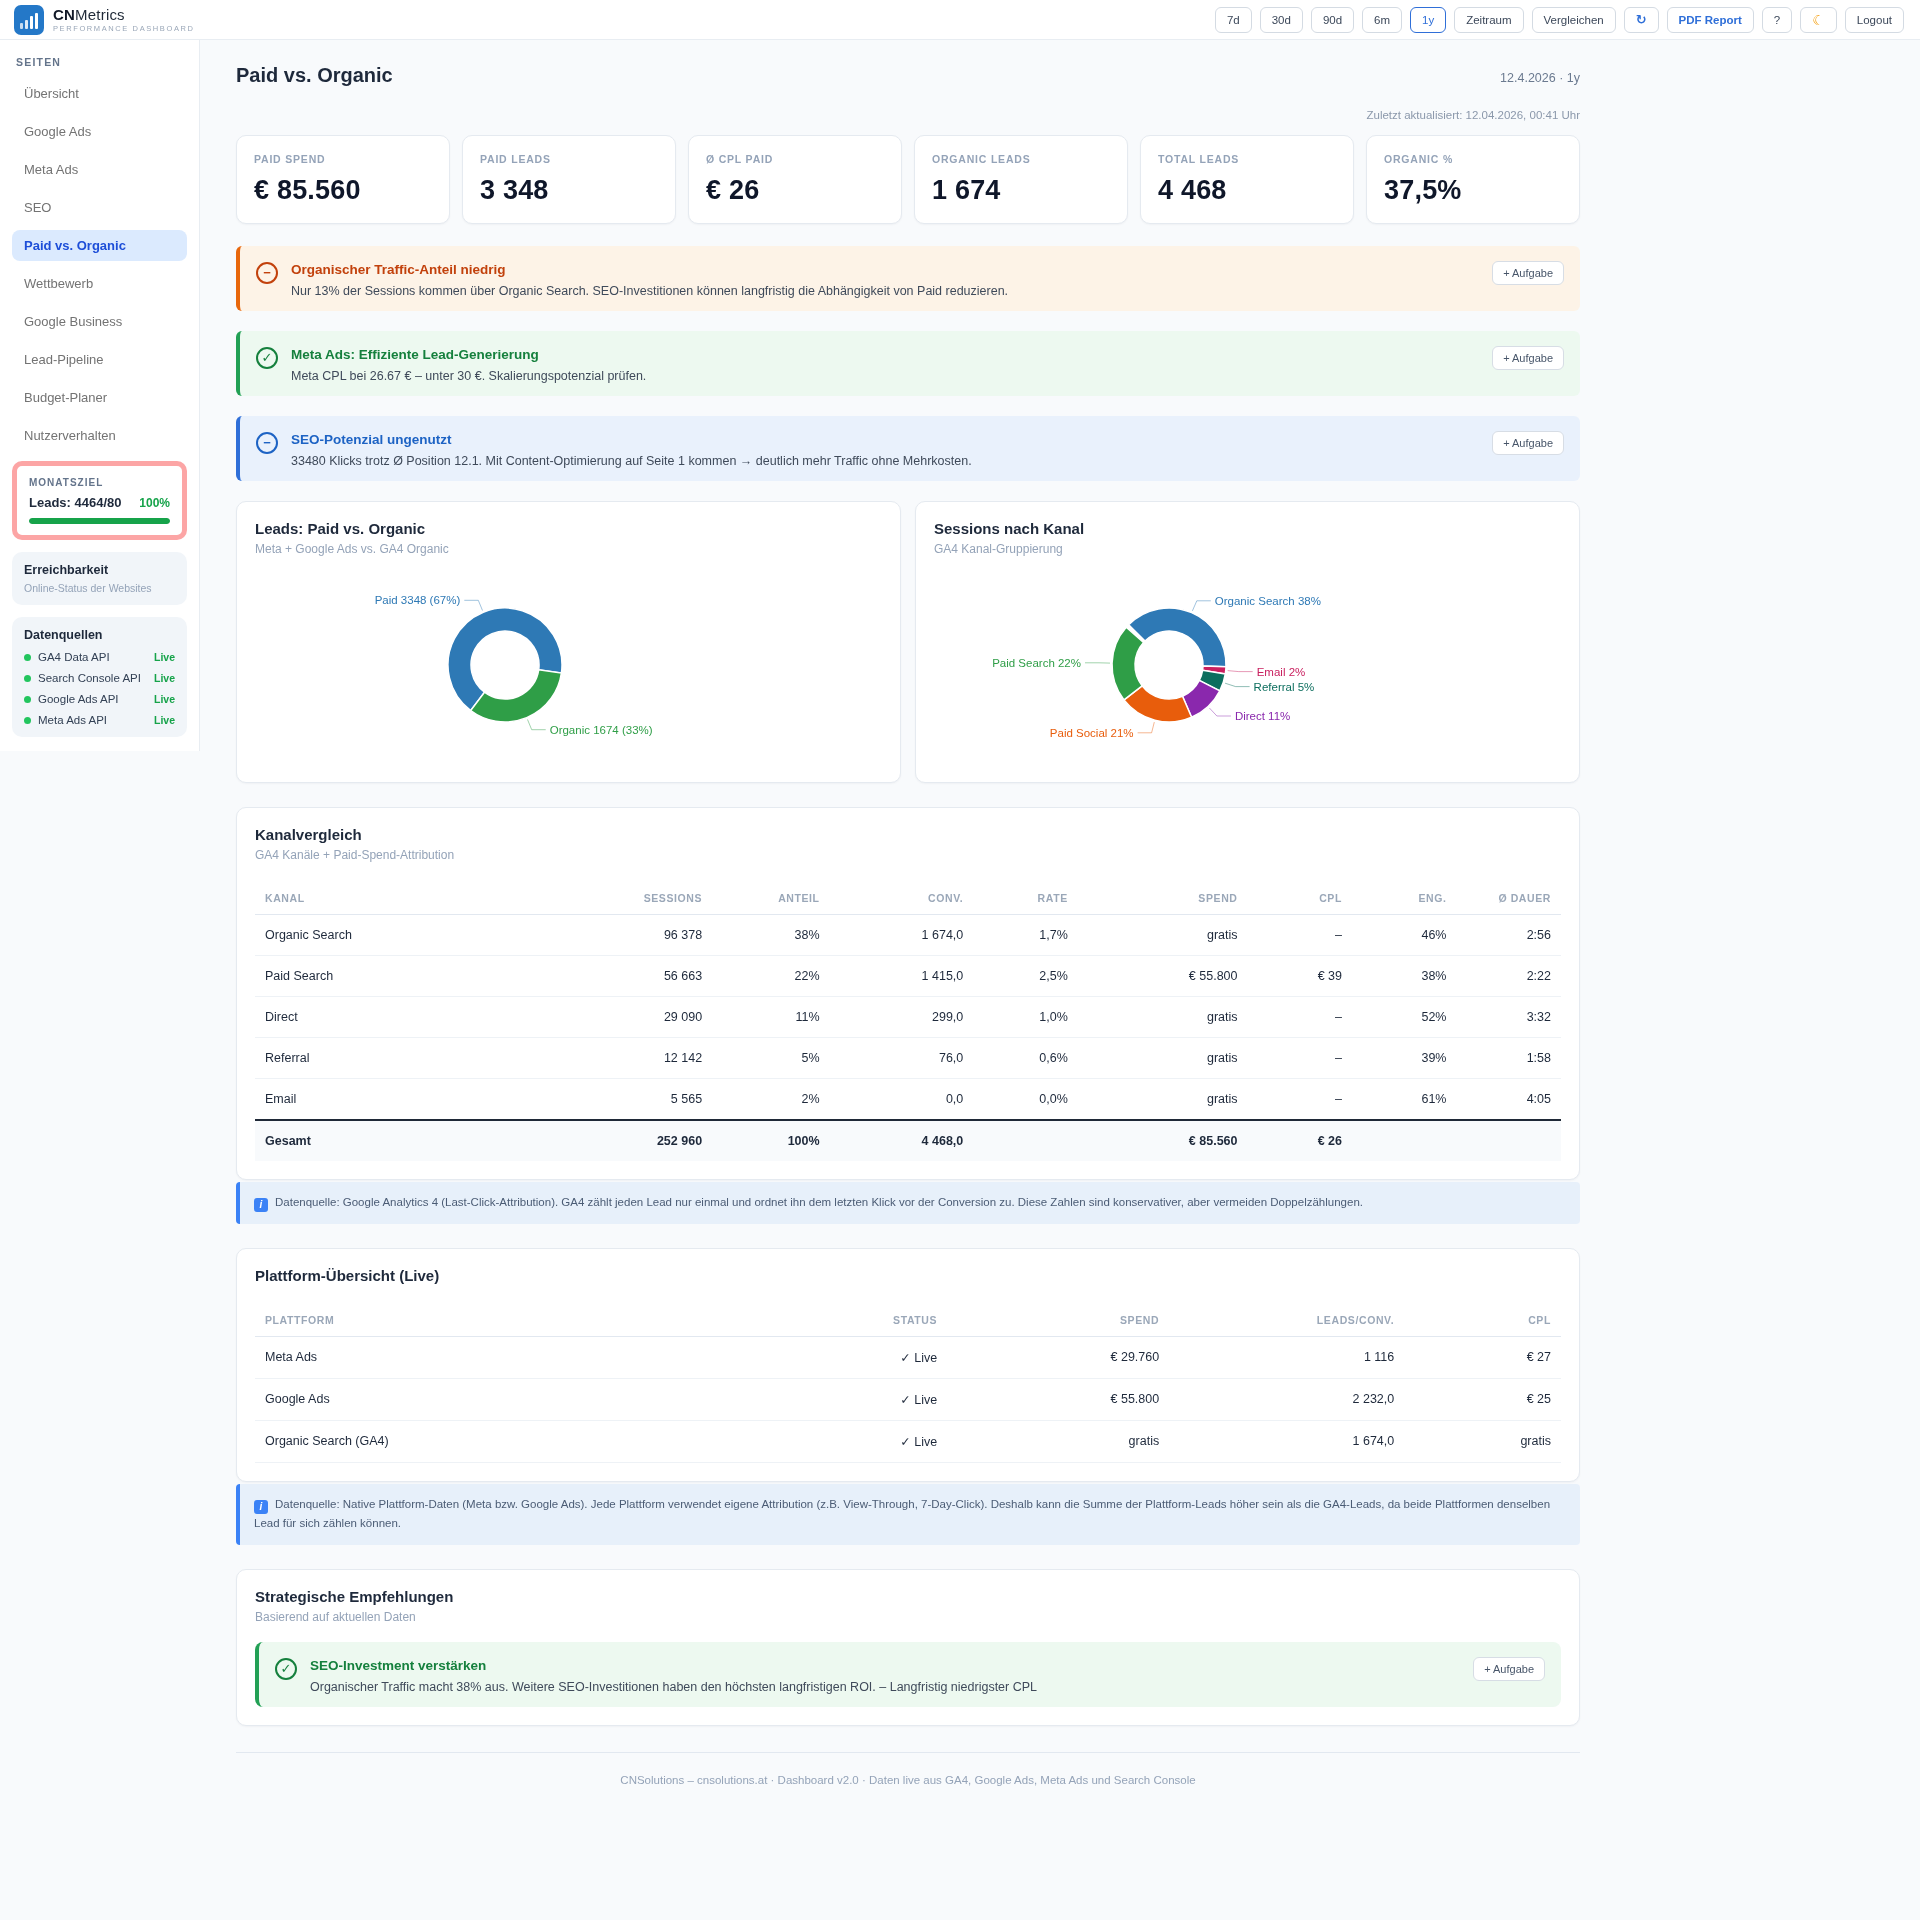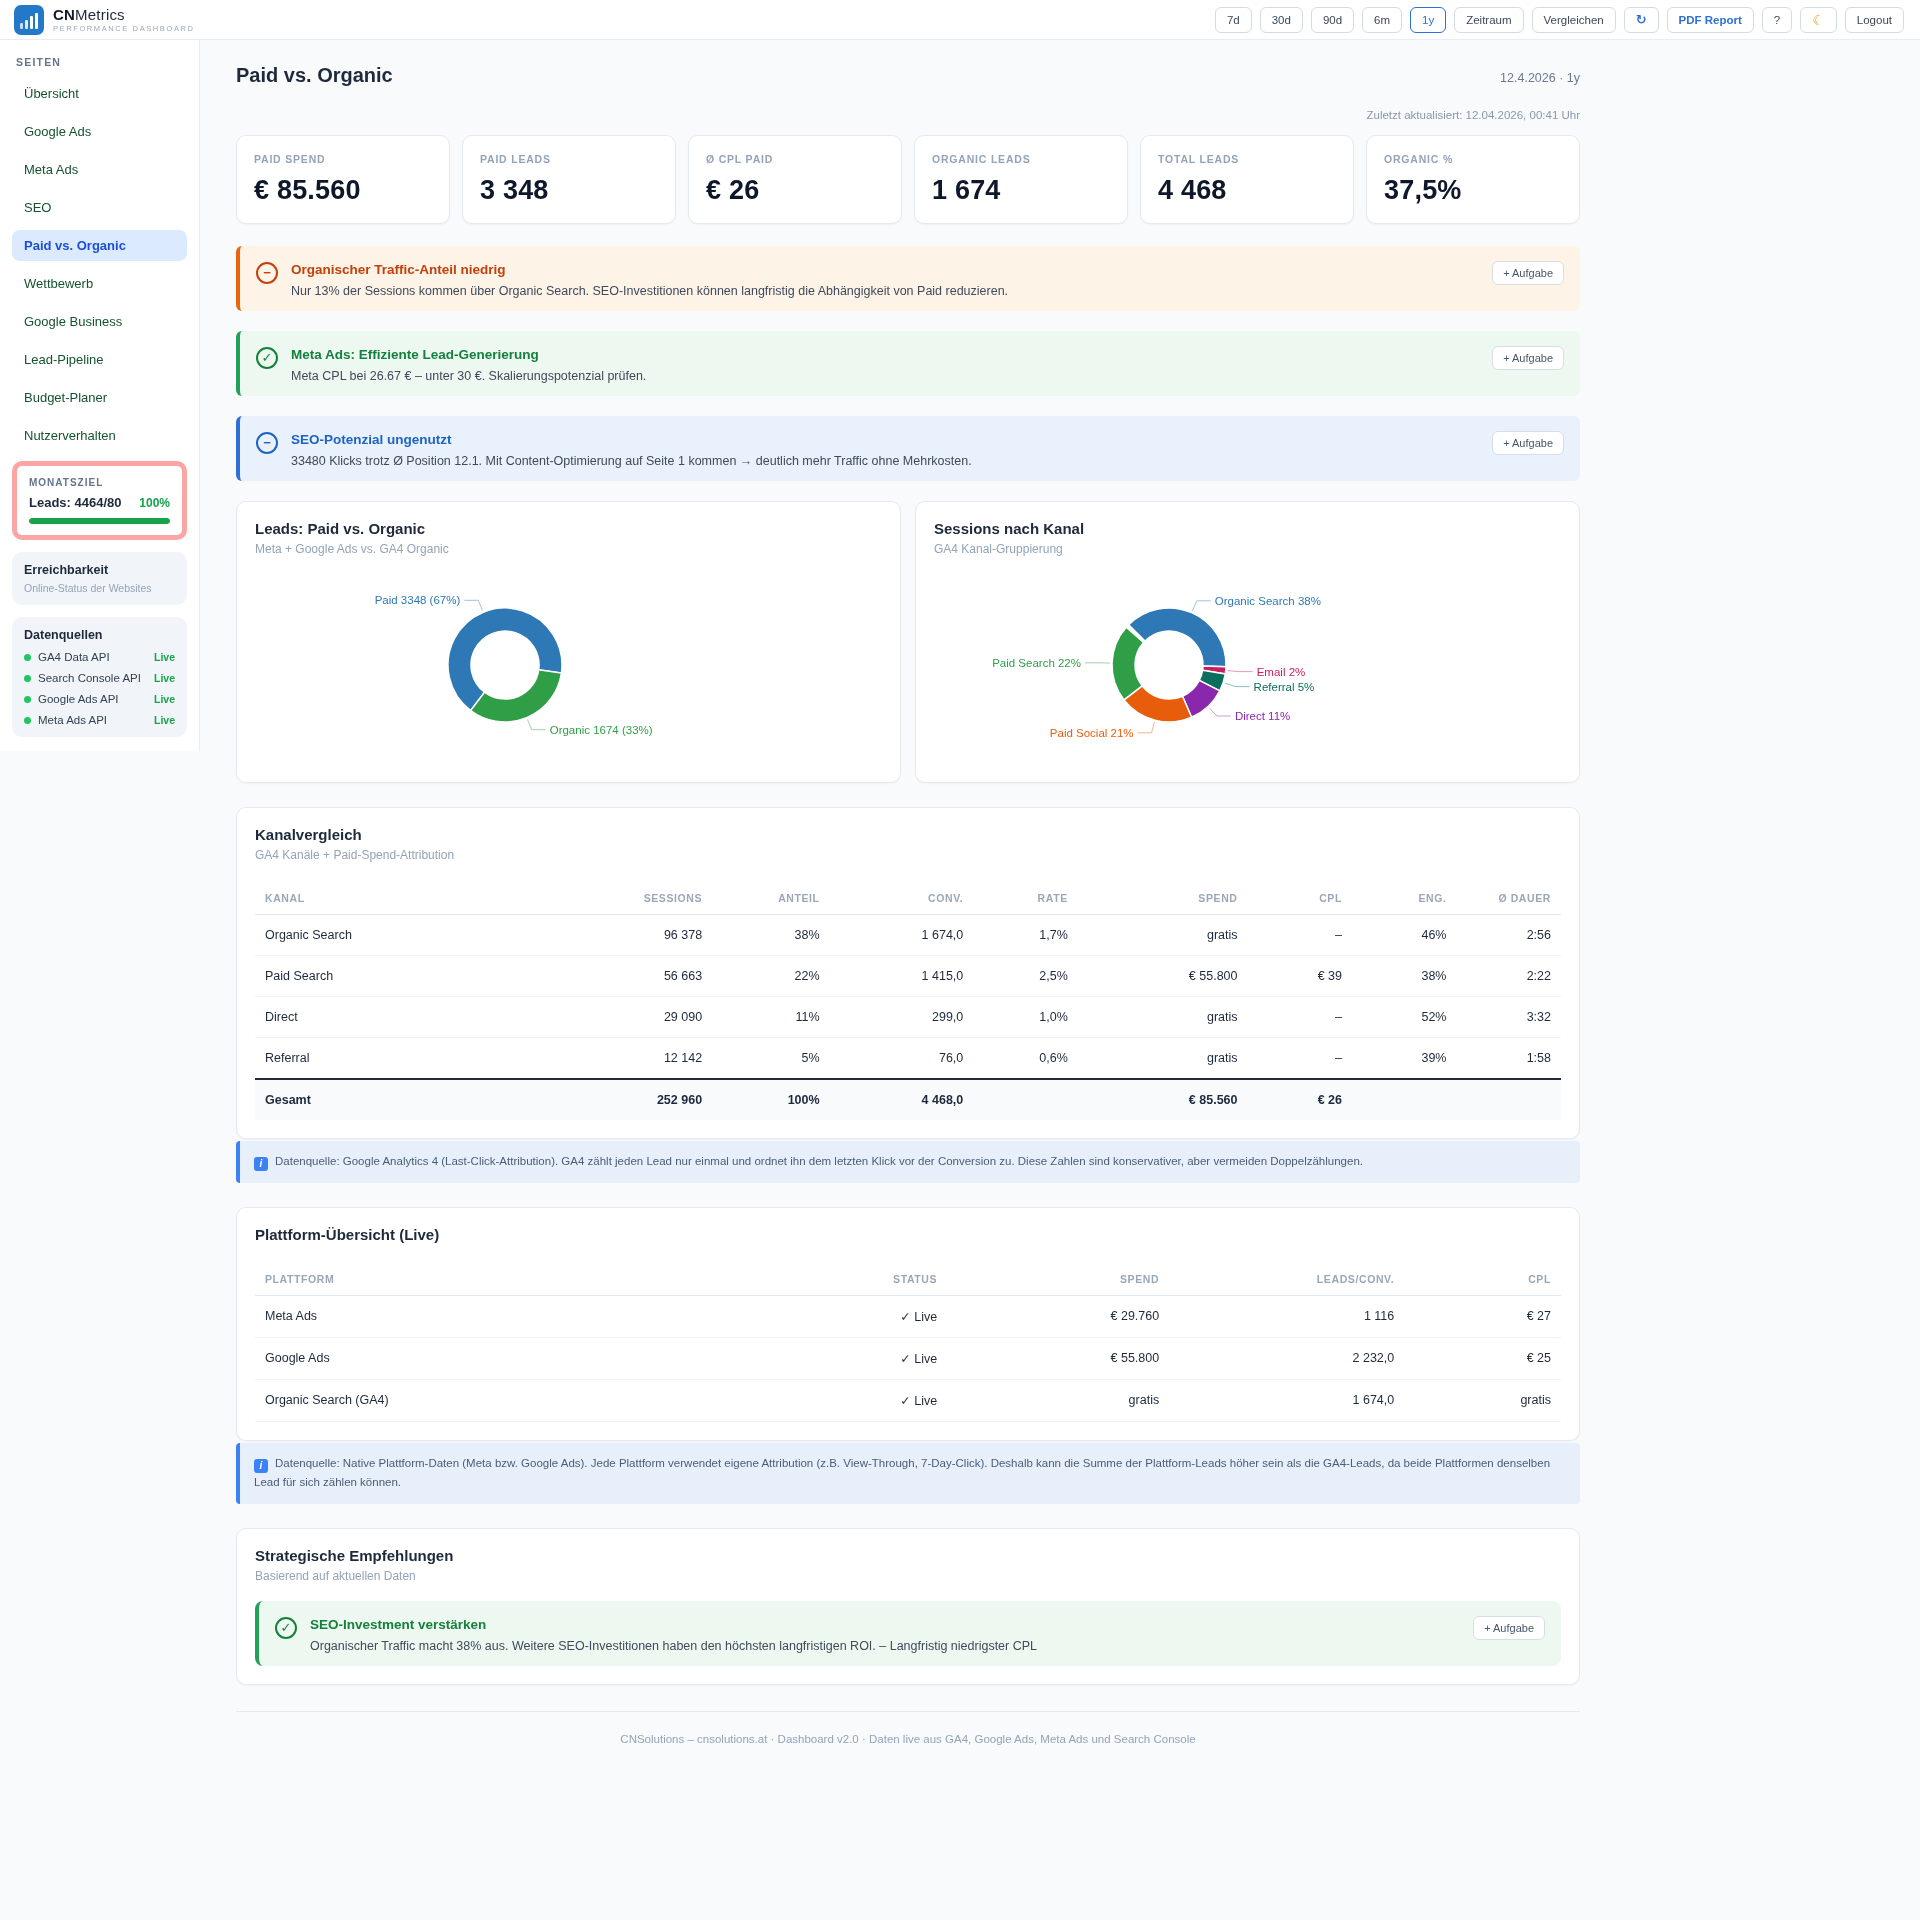--- a/index.html
+++ b/index.html
@@ -47,21 +47,21 @@
   aside {
     width: 200px; height: 711px; flex: none; background: #fff;
     border-right: 1px solid #e8edf2; overflow: hidden; padding: 14px 12px;
   }
   main { flex: 1; min-width: 0; padding: 24px 0 0 36px; }
   .content { width: 1344px; }
 
   
   .side-label { font-size: 10.5px; letter-spacing: 1.2px; color: #64748b; font-weight: 700; padding: 2px 4px 10px; }
   .nav-item {
-    font-size: 13px; color: #14532d; padding: 8px 12px; border-radius: 8px;
+    font-size: 13px; color: #737373; padding: 8px 12px; border-radius: 8px;
     margin-bottom: 7px; cursor: pointer;
   }
   .nav-item.active { background: #dbeafe; color: #1d4ed8; font-weight: 700; }
   .goal-card { border: 5px solid #fca5a5; border-radius: 10px; padding: 11px 12px; margin: 10px 0 12px; background:#fff; }
   .goal-title { font-size: 10px; letter-spacing: 1px; color: #64748b; font-weight: 700; margin-bottom: 7px; }
   .goal-row { display: flex; justify-content: space-between; align-items: baseline; margin-bottom: 8px; }
   .goal-leads { font-size: 13px; font-weight: 700; color: #1e293b; }
   .goal-pct { font-size: 12px; font-weight: 700; color: #16a34a; }
   .goal-bar { height: 6px; border-radius: 3px; background: #e5e7eb; overflow: hidden; }
   .goal-fill { height: 100%; background: #16a34a; border-radius: 3px; }
@@ -396,20 +396,31 @@
                   <td class="left">Referral</td>
                   <td class="right">12 142</td>
                   <td class="right">5%</td>
                   <td class="right">76,0</td>
                   <td class="right">0,6%</td>
                   <td class="right">gratis</td>
                   <td class="right">–</td>
                   <td class="right">39%</td>
                   <td class="right">1:58</td>
                 </tr>
+                <tr class="data-row">
+                  <td class="left">Email</td>
+                  <td class="right">5 565</td>
+                  <td class="right">2%</td>
+                  <td class="right">0,0</td>
+                  <td class="right">0,0%</td>
+                  <td class="right">gratis</td>
+                  <td class="right">–</td>
+                  <td class="right">61%</td>
+                  <td class="right">4:05</td>
+                </tr>
                 <tr class="total-row">
                   <td class="left">Gesamt</td>
                   <td class="right">252 960</td>
                   <td class="right">100%</td>
                   <td class="right">4 468,0</td>
                   <td class="right"></td>
                   <td class="right">€ 85.560</td>
                   <td class="right">€ 26</td>
                   <td class="right"></td>
                   <td class="right"></td>

